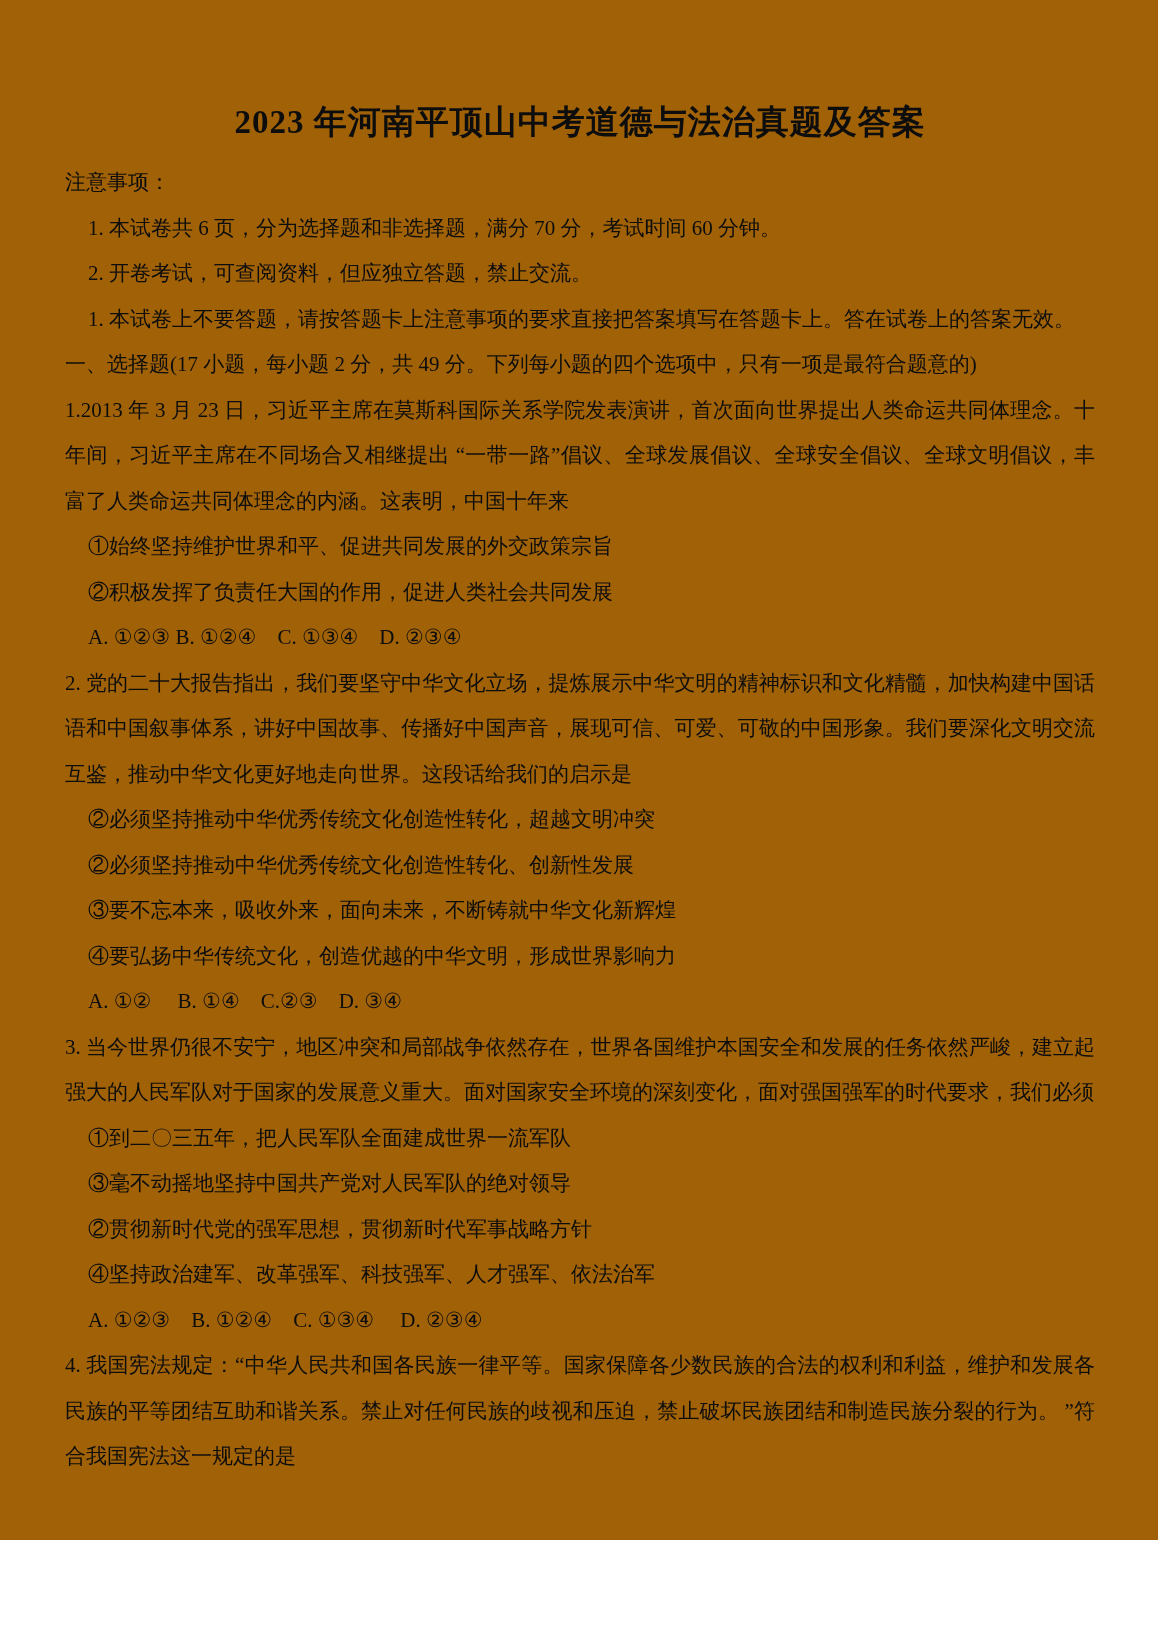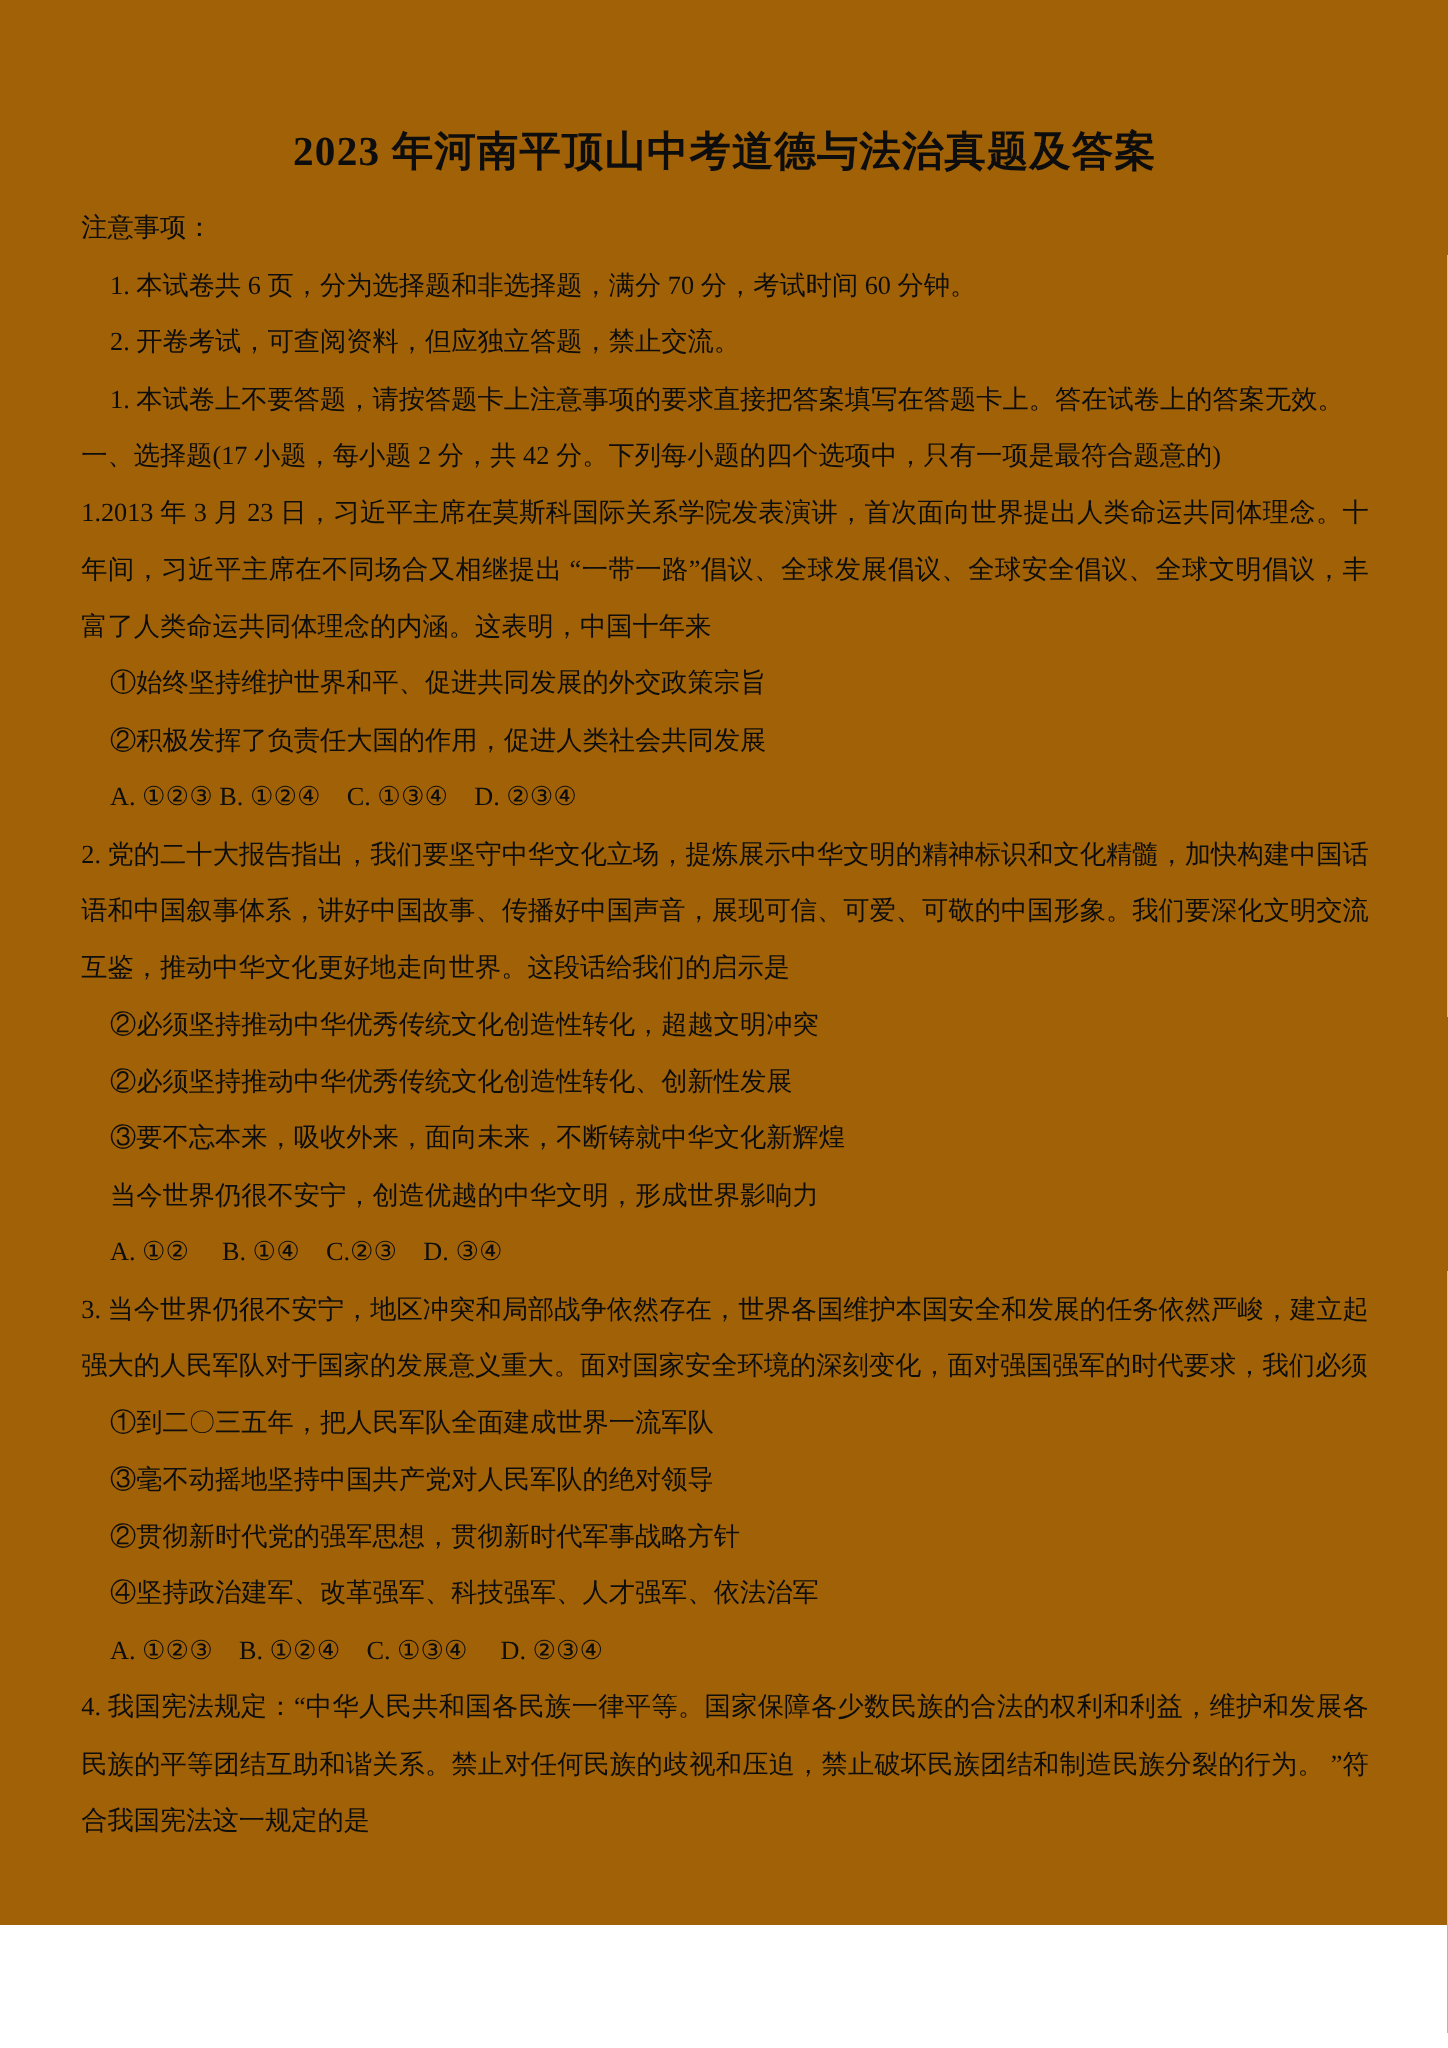--- a/index.html
+++ b/index.html
@@ -52,35 +52,35 @@
 
   <h1 class="title">2023 年河南平顶山中考道德与法治真题及答案</h1>
 
   <div>
     <p class="bold">注意事项：</p>
     <p class="indent">1. 本试卷共 6 页，分为选择题和非选择题，满分 70 分，考试时间 60 分钟。</p>
     <p class="indent">2. 开卷考试，可查阅资料，但应独立答题，禁止交流。</p>
     <p class="indent">1. 本试卷上不要答题，请按答题卡上注意事项的要求直接把答案填写在答题卡上。答在试卷上的答案无效。</p>
   </div>
 
-  <p class="bold stem">一、选择题(17 小题，每小题 2 分，共 42 分。下列每小题的四个选项中，只有一项是最符合题意的)</p>
+  <p class="bold stem">一、选择题(17 小题，每小题 2 分，共 49 分。下列每小题的四个选项中，只有一项是最符合题意的)</p>
 
   <div>
     <p class="stem">1.2013 年 3 月 23 日，习近平主席在莫斯科国际关系学院发表演讲，首次面向世界提出人类命运共同体理念。十年间，习近平主席在不同场合又相继提出 “一带一路”倡议、全球发展倡议、全球安全倡议、全球文明倡议，丰富了人类命运共同体理念的内涵。这表明，中国十年来</p>
     <p class="indent">①始终坚持维护世界和平、促进共同发展的外交政策宗旨</p>
     <p class="indent">②积极发挥了负责任大国的作用，促进人类社会共同发展</p>
     <p class="indent answers">A. ①②③ B. ①②④　C. ①③④　D. ②③④</p>
   </div>
 
   <div>
     <p class="stem">2. 党的二十大报告指出，我们要坚守中华文化立场，提炼展示中华文明的精神标识和文化精髓，加快构建中国话语和中国叙事体系，讲好中国故事、传播好中国声音，展现可信、可爱、可敬的中国形象。我们要深化文明交流互鉴，推动中华文化更好地走向世界。这段话给我们的启示是</p>
     <p class="indent">②必须坚持推动中华优秀传统文化创造性转化，超越文明冲突</p>
     <p class="indent">②必须坚持推动中华优秀传统文化创造性转化、创新性发展</p>
     <p class="indent">③要不忘本来，吸收外来，面向未来，不断铸就中华文化新辉煌</p>
-    <p class="indent">当今世界仍很不安宁，创造优越的中华文明，形成世界影响力</p>
+    <p class="indent">④要弘扬中华传统文化，创造优越的中华文明，形成世界影响力</p>
     <p class="indent answers">A. ①②　 B. ①④　C.②③　D. ③④</p>
   </div>
 
   <div>
     <p class="stem">3. 当今世界仍很不安宁，地区冲突和局部战争依然存在，世界各国维护本国安全和发展的任务依然严峻，建立起强大的人民军队对于国家的发展意义重大。面对国家安全环境的深刻变化，面对强国强军的时代要求，我们必须</p>
     <p class="indent">①到二〇三五年，把人民军队全面建成世界一流军队</p>
     <p class="indent">③毫不动摇地坚持中国共产党对人民军队的绝对领导</p>
     <p class="indent">②贯彻新时代党的强军思想，贯彻新时代军事战略方针</p>
     <p class="indent">④坚持政治建军、改革强军、科技强军、人才强军、依法治军</p>
     <p class="indent answers">A. ①②③　B. ①②④　C. ①③④　 D. ②③④</p>

